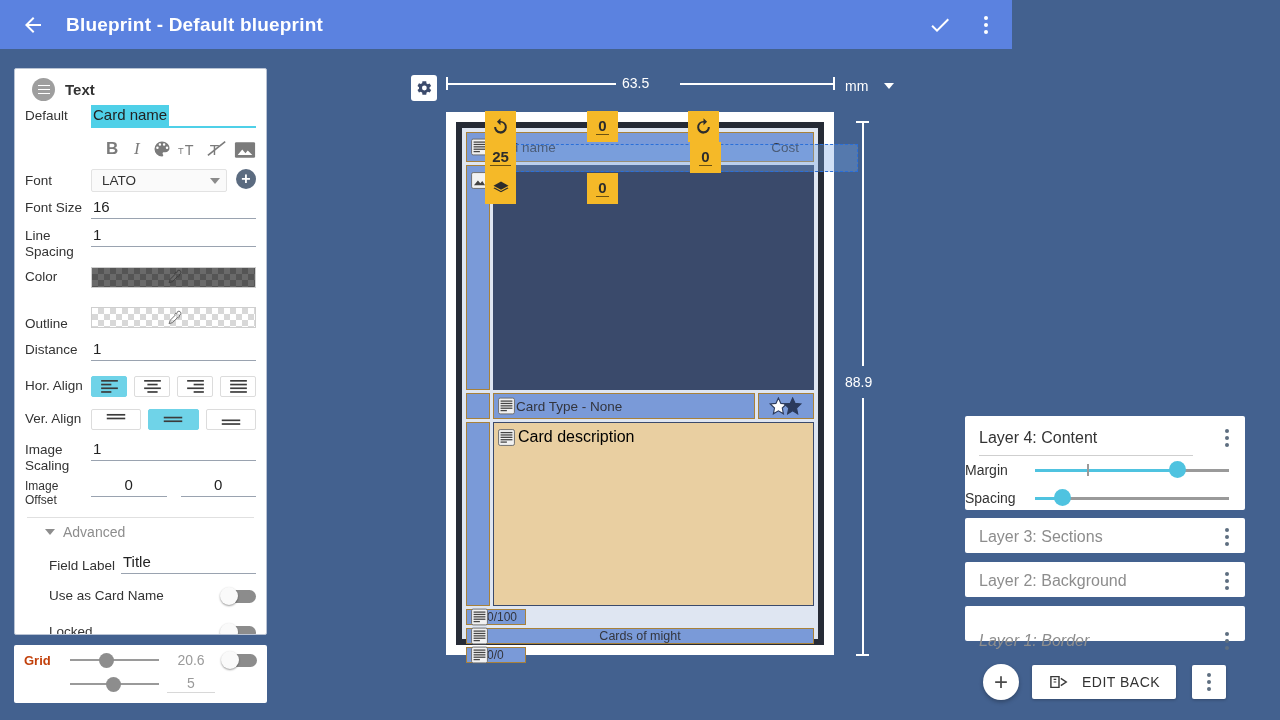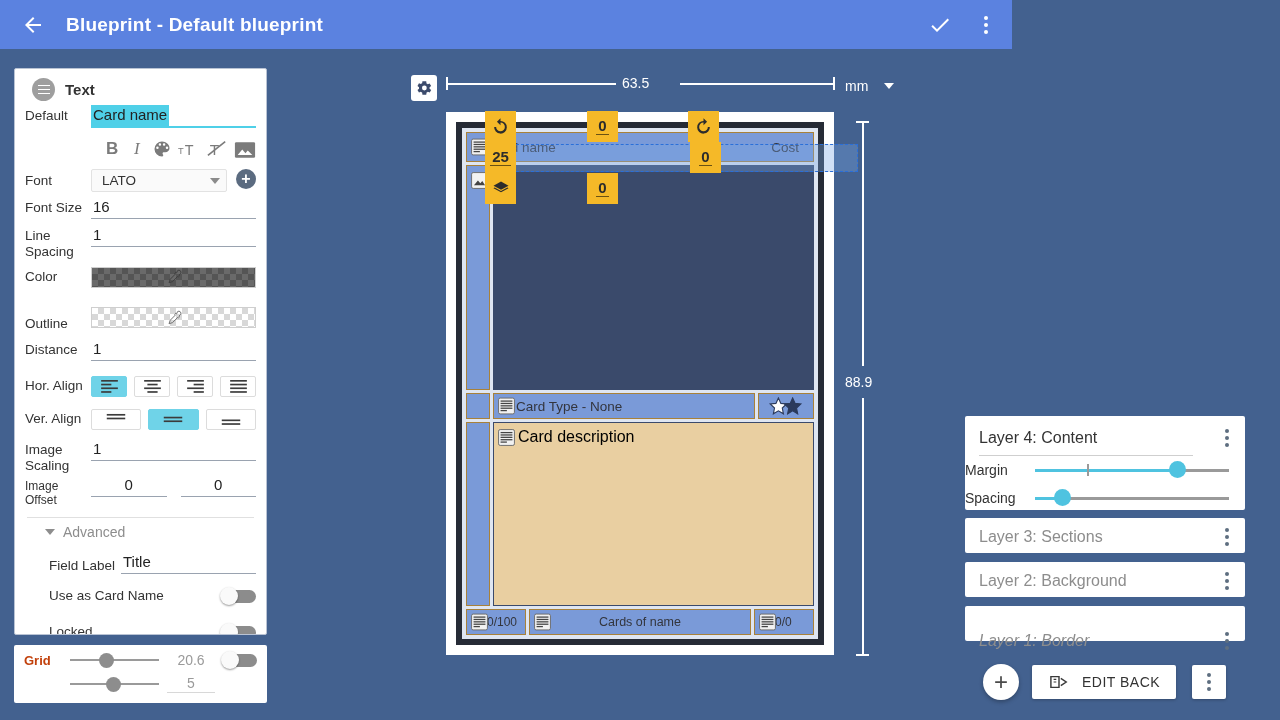--- a/index.html
+++ b/index.html
@@ -153,21 +153,21 @@
   #rowImage { display:flex; flex:1 1 auto; min-height:0; }
   #imgSide { width:24px; flex:none; }
   #imgMain { flex:1; background:#3a4a6b; margin-left:3px; }
   #rowType { display:flex; height:26px; gap:3px; }
   #typeSide { width:24px; flex:none; }
   #typeMain { flex:1; }
   #typeStar { width:56px; flex:none; display:flex; align-items:center; justify-content:center; }
   #rowDesc { display:flex; height:184px; gap:3px; }
   #descSide { width:24px; flex:none; }
   #descMain { flex:1; background:#e9cfa1; border:1px solid #3b4a6b; position:relative; }
-  #rowFoot { display:flex; height:26px; gap:3px; }
+  #rowFoot { display:flex; height:26px; gap:3px;flex-direction:column; }
   #footLeft { width:60px; flex:none; }
   #footMid { flex:1; }
   #footRight { width:60px; flex:none; }
 
   
   .handle {
     position:absolute; background:#f5b928; color:#2c2c2c;
     display:flex; align-items:center; justify-content:center;
     font-size:15px; font-weight:bold; z-index:20; cursor:pointer;
   }
@@ -571,21 +571,21 @@
         </div>
         <div class="cel" id="footMid">
           <svg class="fieldicon" viewBox="0 0 24 24">
             <rect x="2" y="2" width="20" height="20" rx="2" fill="#f2f2f2" stroke="#6a6a6a" stroke-width="1.2"></rect>
             <rect x="4.5" y="5" width="15" height="1.6" fill="#444"></rect>
               <rect x="4.5" y="8" width="15" height="1.6" fill="#444"></rect>
             <rect x="4.5" y="11" width="15" height="1.6" fill="#444"></rect>
               <rect x="4.5" y="14" width="15" height="1.6" fill="#444"></rect>
             <rect x="4.5" y="17" width="8" height="1.6" fill="#444"></rect>
           </svg>
-          <div class="txt center" style="font-size:12.5px;">Cards of name</div>
+          <div class="txt center" style="font-size:12.5px;">Cards of might</div>
         </div>
         <div class="cel" id="footRight">
           <svg class="fieldicon" viewBox="0 0 24 24">
             <rect x="2" y="2" width="20" height="20" rx="2" fill="#f2f2f2" stroke="#6a6a6a" stroke-width="1.2"></rect>
             <rect x="4.5" y="5" width="15" height="1.6" fill="#444"></rect>
               <rect x="4.5" y="8" width="15" height="1.6" fill="#444"></rect>
             <rect x="4.5" y="11" width="15" height="1.6" fill="#444"></rect>
               <rect x="4.5" y="14" width="15" height="1.6" fill="#444"></rect>
             <rect x="4.5" y="17" width="8" height="1.6" fill="#444"></rect>
           </svg>

